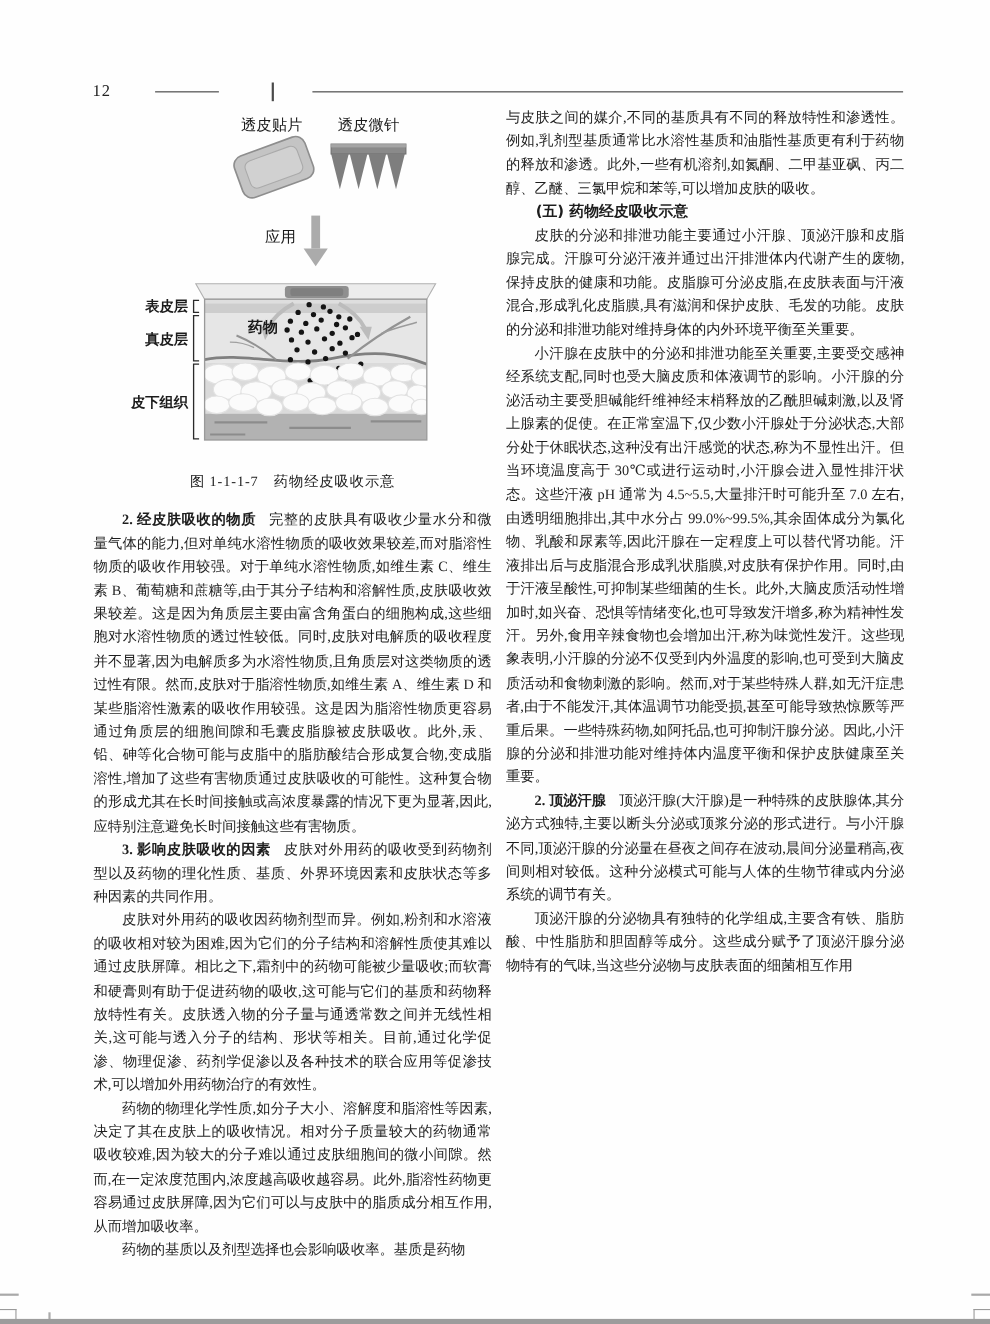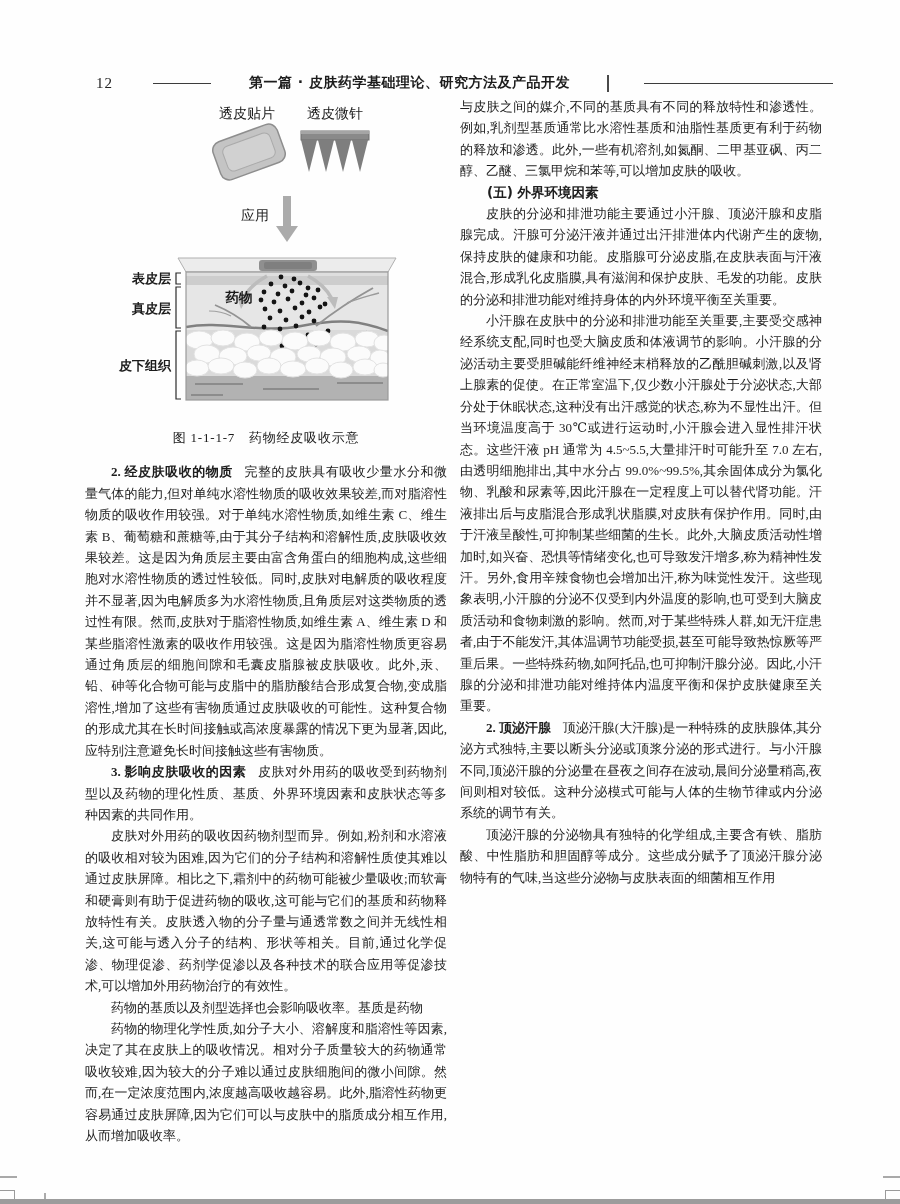--- a/index.html
+++ b/index.html
@@ -1,19 +1,19 @@
 <!DOCTYPE html>
 <html lang="zh"><head>
 <meta charset="utf-8">
 <style>
   html,body{margin:0;padding:0;width:900px;height:1204px;background:#ffffff;overflow:hidden;}
   .page{position:relative;width:900px;height:1204px;background:#fefefe;
         font-family:"Liberation Serif","DejaVu Serif",serif;color:#1d1d1d;}
   
-  .header{position:absolute;top:72px;left:96px;width:737px;height:22px;
+  .header{position:absolute;top:72px;left:84px;width:737px;height:22px;
           display:flex;align-items:center;gap:27px;}
   .pagenum{font-size:15px;letter-spacing:1px;color:#222;margin-right:13px;}
   .rule-a{width:58px;border-top:1.6px solid #3c3c3c;margin-right:11px;}
   .running-head{font-family:"DejaVu Sans","Liberation Sans",sans-serif;
           font-weight:bold;font-size:14px;letter-spacing:.5px;white-space:nowrap;}
   .vbar{width:1.5px;height:17px;background:#4a4a4a;margin:0 8px 0 10px;}
   .rule-b{flex:1;border-top:1.6px solid #3c3c3c;}
   
   .columns{position:absolute;top:96px;left:85px;width:737px;display:flex;gap:13px;}
   .col{width:362px;font-size:13px;line-height:21.4px;text-align:justify;}
@@ -38,21 +38,20 @@
   .mark-tick{position:absolute;left:44px;top:1193px;width:1.5px;height:11px;background:#ababab;}
 </style>
 </head>
 <body>
 
 <div class="page">
 
   <div class="header">
     <span class="pagenum">12</span>
     <span class="rule-a"></span>
-    <span class="running-head">第一篇 · 皮肤药学基础理论、研究方法及产品开发</span>
     <span class="vbar"></span>
     <span class="rule-b"></span>
   </div>
 
   <div class="columns">
 
     <div class="col">
 
       <div class="figure">
         <svg width="310" height="318" viewBox="0 0 310 318">
@@ -200,27 +199,27 @@
           <text x="60" y="183" font-size="13" font-weight="bold" text-anchor="end">表皮层</text>
           <text x="60" y="213" font-size="13" font-weight="bold" text-anchor="end">真皮层</text>
           <text x="60" y="270" font-size="13" font-weight="bold" text-anchor="end">皮下组织</text>
         </svg>
         <div class="fig-caption">图 1-1-1-7　药物经皮吸收示意</div>
       </div>
 
       <p><span class="run-head">2. 经皮肤吸收的物质</span><span>完整的皮肤具有吸收少量水分和微量气体的能力,但对单纯水溶性物质的吸收效果较差,而对脂溶性物质的吸收作用较强。对于单纯水溶性物质,如维生素 C、维生素 B、葡萄糖和蔗糖等,由于其分子结构和溶解性质,皮肤吸收效果较差。这是因为角质层主要由富含角蛋白的细胞构成,这些细胞对水溶性物质的透过性较低。同时,皮肤对电解质的吸收程度并不显著,因为电解质多为水溶性物质,且角质层对这类物质的透过性有限。然而,皮肤对于脂溶性物质,如维生素 A、维生素 D 和某些脂溶性激素的吸收作用较强。这是因为脂溶性物质更容易通过角质层的细胞间隙和毛囊皮脂腺被皮肤吸收。此外,汞、铅、砷等化合物可能与皮脂中的脂肪酸结合形成复合物,变成脂溶性,增加了这些有害物质通过皮肤吸收的可能性。这种复合物的形成尤其在长时间接触或高浓度暴露的情况下更为显著,因此,应特别注意避免长时间接触这些有害物质。</span></p>
       <p><span class="run-head">3. 影响皮肤吸收的因素</span><span>皮肤对外用药的吸收受到药物剂型以及药物的理化性质、基质、外界环境因素和皮肤状态等多种因素的共同作用。</span></p>
       <p>皮肤对外用药的吸收因药物剂型而异。例如,粉剂和水溶液的吸收相对较为困难,因为它们的分子结构和溶解性质使其难以通过皮肤屏障。相比之下,霜剂中的药物可能被少量吸收;而软膏和硬膏则有助于促进药物的吸收,这可能与它们的基质和药物释放特性有关。皮肤透入物的分子量与通透常数之间并无线性相关,这可能与透入分子的结构、形状等相关。目前,通过化学促渗、物理促渗、药剂学促渗以及各种技术的联合应用等促渗技术,可以增加外用药物治疗的有效性。</p>
+      <p>药物的物理化学性质,如分子大小、溶解度和脂溶性等因素,决定了其在皮肤上的吸收情况。相对分子质量较大的药物通常吸收较难,因为较大的分子难以通过皮肤细胞间的微小间隙。然而,在一定浓度范围内,浓度越高吸收越容易。此外,脂溶性药物更容易通过皮肤屏障,因为它们可以与皮肤中的脂质成分相互作用,从而增加吸收率。</p>
       <p>药物的基质以及剂型选择也会影响吸收率。基质是药物</p>
-      <p>药物的物理化学性质,如分子大小、溶解度和脂溶性等因素,决定了其在皮肤上的吸收情况。相对分子质量较大的药物通常吸收较难,因为较大的分子难以通过皮肤细胞间的微小间隙。然而,在一定浓度范围内,浓度越高吸收越容易。此外,脂溶性药物更容易通过皮肤屏障,因为它们可以与皮肤中的脂质成分相互作用,从而增加吸收率。</p>
     </div>
 
     <div class="col">
       <p style="text-indent:0">与皮肤之间的媒介,不同的基质具有不同的释放特性和渗透性。例如,乳剂型基质通常比水溶性基质和油脂性基质更有利于药物的释放和渗透。此外,一些有机溶剂,如氮酮、二甲基亚砜、丙二醇、乙醚、三氯甲烷和苯等,可以增加皮肤的吸收。</p>
-      <p class="sec-head">(五) 外界环境因素</p>
+      <p class="sec-head">(五) 药物经皮吸收示意</p>
       <p>皮肤的分泌和排泄功能主要通过小汗腺、顶泌汗腺和皮脂腺完成。汗腺可分泌汗液并通过出汗排泄体内代谢产生的废物,保持皮肤的健康和功能。皮脂腺可分泌皮脂,在皮肤表面与汗液混合,形成乳化皮脂膜,具有滋润和保护皮肤、毛发的功能。皮肤的分泌和排泄功能对维持身体的内外环境平衡至关重要。</p>
       <p>小汗腺在皮肤中的分泌和排泄功能至关重要,主要受交感神经系统支配,同时也受大脑皮质和体液调节的影响。小汗腺的分泌活动主要受胆碱能纤维神经末梢释放的乙酰胆碱刺激,以及肾上腺素的促使。在正常室温下,仅少数小汗腺处于分泌状态,大部分处于休眠状态,这种没有出汗感觉的状态,称为不显性出汗。但当环境温度高于 30℃或进行运动时,小汗腺会进入显性排汗状态。这些汗液 pH 通常为 4.5~5.5,大量排汗时可能升至 7.0 左右,由透明细胞排出,其中水分占 99.0%~99.5%,其余固体成分为氯化物、乳酸和尿素等,因此汗腺在一定程度上可以替代肾功能。汗液排出后与皮脂混合形成乳状脂膜,对皮肤有保护作用。同时,由于汗液呈酸性,可抑制某些细菌的生长。此外,大脑皮质活动性增加时,如兴奋、恐惧等情绪变化,也可导致发汗增多,称为精神性发汗。另外,食用辛辣食物也会增加出汗,称为味觉性发汗。这些现象表明,小汗腺的分泌不仅受到内外温度的影响,也可受到大脑皮质活动和食物刺激的影响。然而,对于某些特殊人群,如无汗症患者,由于不能发汗,其体温调节功能受损,甚至可能导致热惊厥等严重后果。一些特殊药物,如阿托品,也可抑制汗腺分泌。因此,小汗腺的分泌和排泄功能对维持体内温度平衡和保护皮肤健康至关重要。</p>
       <p><span class="run-head">2. 顶泌汗腺</span><span>顶泌汗腺(大汗腺)是一种特殊的皮肤腺体,其分泌方式独特,主要以断头分泌或顶浆分泌的形式进行。与小汗腺不同,顶泌汗腺的分泌量在昼夜之间存在波动,晨间分泌量稍高,夜间则相对较低。这种分泌模式可能与人体的生物节律或内分泌系统的调节有关。</span></p>
       <p>顶泌汗腺的分泌物具有独特的化学组成,主要含有铁、脂肪酸、中性脂肪和胆固醇等成分。这些成分赋予了顶泌汗腺分泌物特有的气味,当这些分泌物与皮肤表面的细菌相互作用</p>
     </div>
   </div>
 
   <div class="mark-dash-left"></div>
   <div class="mark-dash-right"></div>
   <div class="mark-corner-left"></div>

